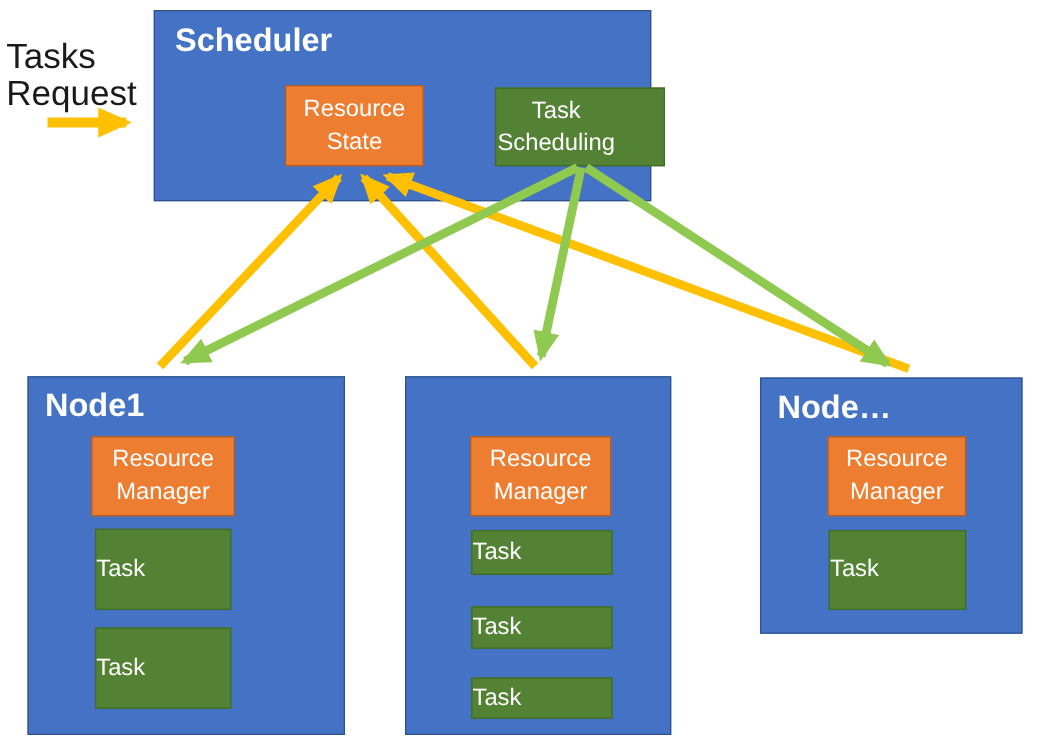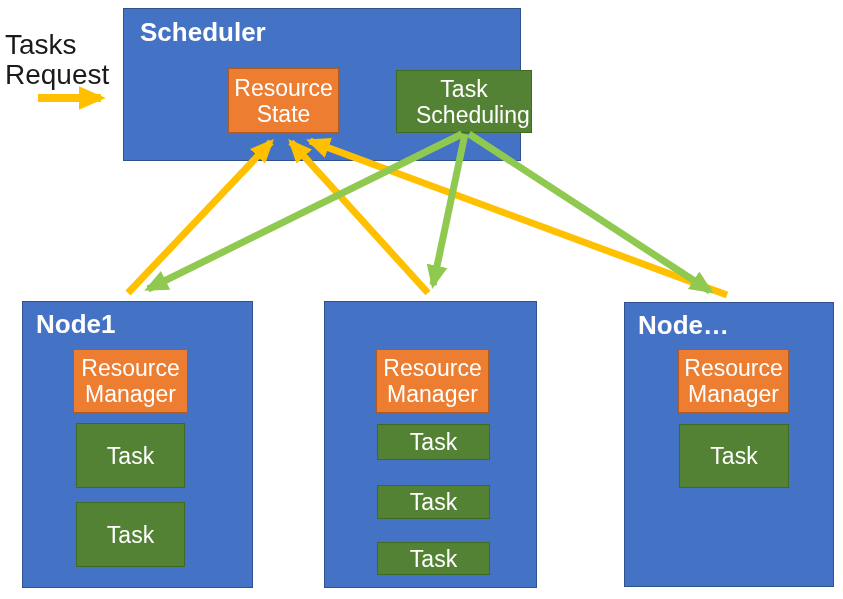--- a/index.html
+++ b/index.html
@@ -29,44 +29,44 @@
     position: absolute;
     color: #ffffff;
     font-weight: bold;
     font-size: 26px;
     white-space: nowrap;
   }
   .chip {
     position: absolute;
     display: flex;
     align-items: center;
-    justify-content: center;
+    justify-content: flex-start;
     text-align: center;
     color: #ffffff;
-    font-size: 23px;
+    font-size: 19px;
     line-height: 26px;
   }
   .chip.orange {
     background: var(--resource-orange, #ED7D31);
     border: 1px solid var(--resource-border, #AE5A21);
   }
   .chip.green {
     background: var(--task-green, #548235);
     border: 1px solid var(--task-border, #3E6A21);
   }
   .wrap-narrow { display:block; width: 96px; }
   
   .scheduler { left:123px; top:8px; width:398px; height:153px; }
   .scheduler .title { left:16px; top:8px; }
   .resource-state { left:104px; top:59px; width:111px; height:65px; }
   .task-scheduling { left:272px; top:61px; width:136px; height:63px; }
   
-  .node1 { left:22px;  top:301px; width:231px; height:287px; }
+  .node1 { left:22px;  top:301px; width:254px; height:287px; }
   .node2 { left:324px; top:301px; width:213px; height:287px; }
-  .node3 { left:624px; top:302px; width:210px; height:285px; }
+  .node3 { left:608px; top:302px; width:210px; height:205px; }
   .node .title { left:13px; top:7px; }
   .n1-rm { left:50px; top:47px;  width:115px; height:64px; }
   .n1-t1 { left:53px; top:121px; width:109px; height:65px; }
   .n1-t2 { left:53px; top:200px; width:109px; height:65px; }
   .n2-rm { left:51px; top:47px;  width:113px; height:64px; }
   .n2-t1 { left:52px; top:122px; width:113px; height:36px; }
   .n2-t2 { left:52px; top:183px; width:113px; height:34px; }
   .n2-t3 { left:52px; top:240px; width:113px; height:33px; }
   .n3-rm { left:53px; top:46px;  width:111px; height:64px; }
   .n3-t1 { left:54px; top:121px; width:110px; height:64px; }

